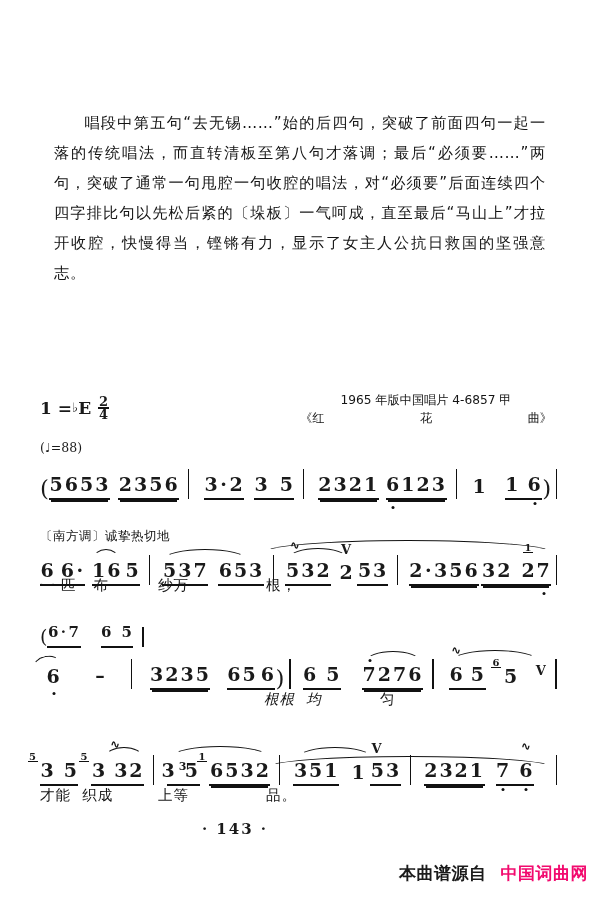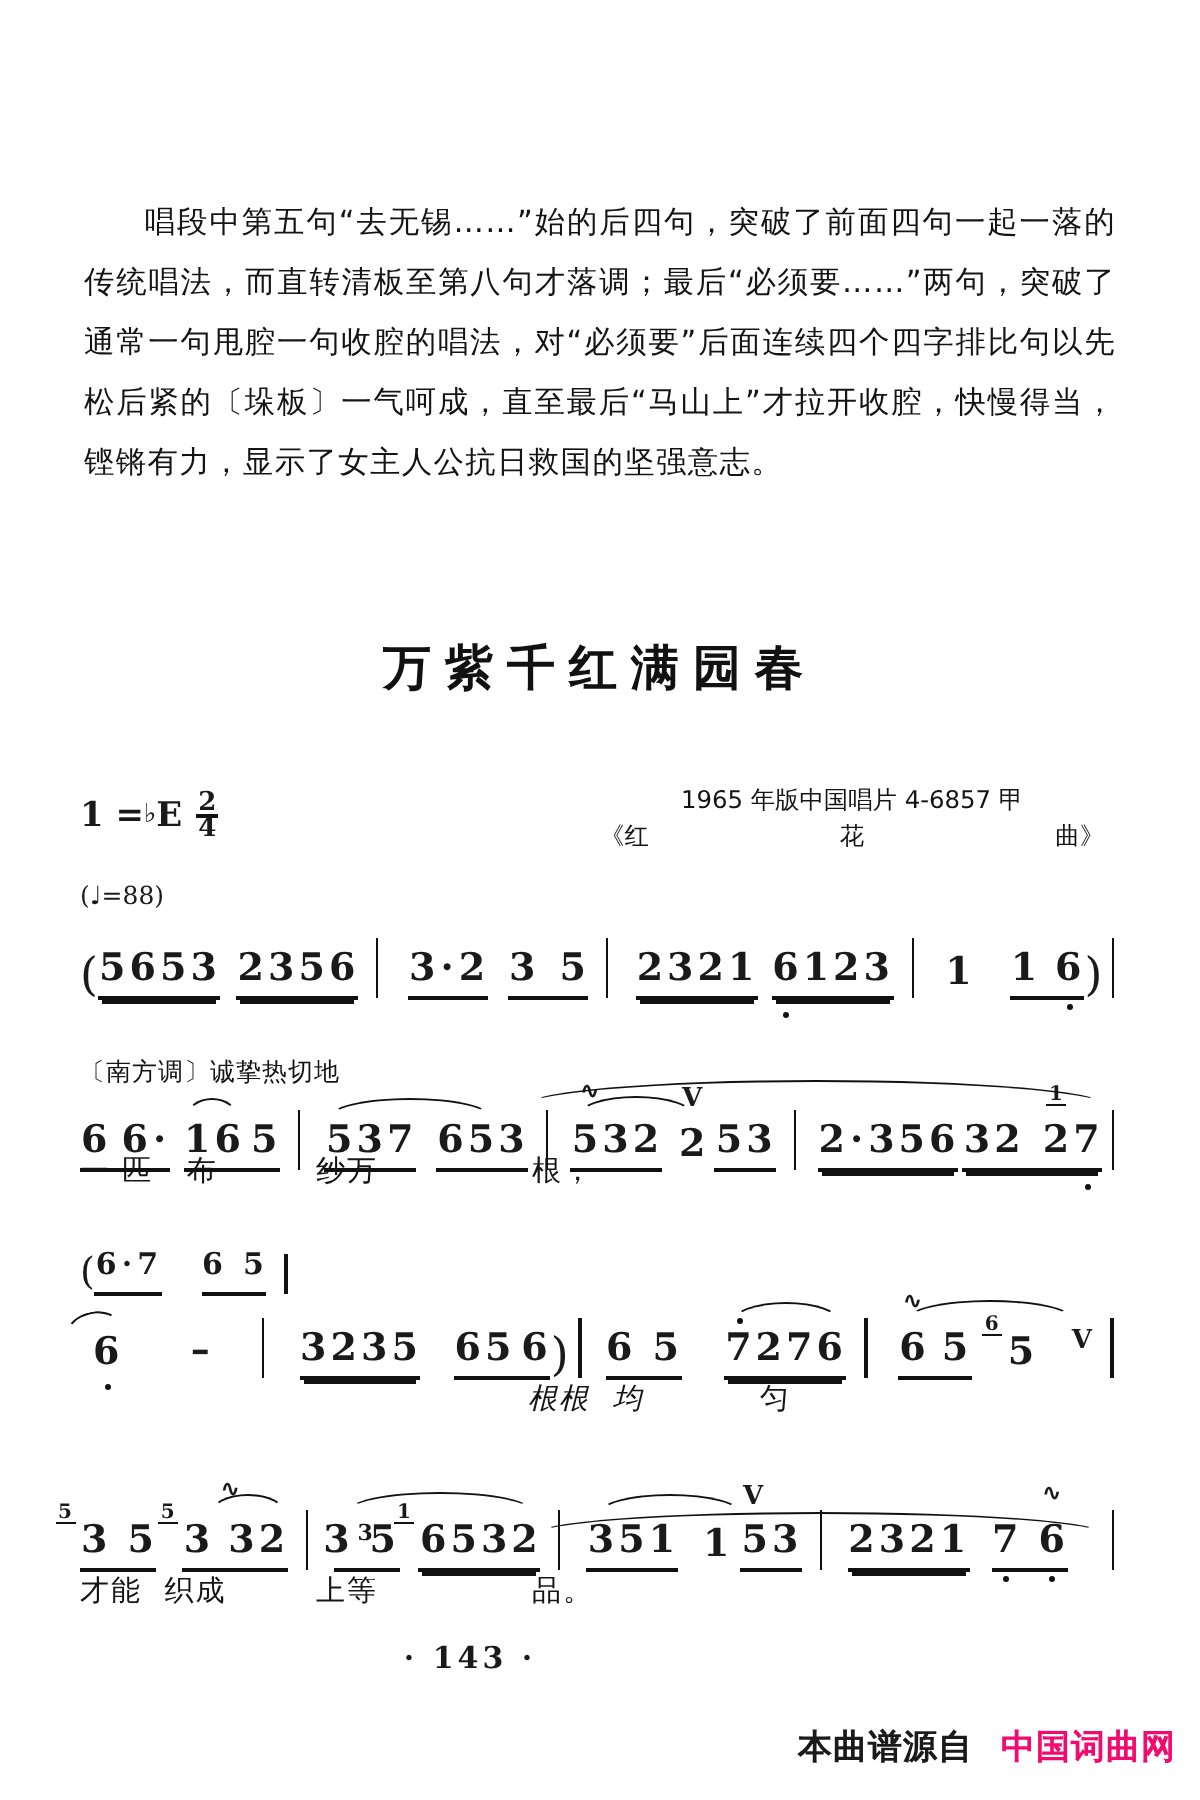--- a/index.html
+++ b/index.html
@@ -21,21 +21,21 @@
     position: absolute;
     left: 42px;
     top: 96px;
     width: 516px;
     font-size: 15.2px;
     line-height: 30px;
     letter-spacing: 0.7px;
     text-align: justify;
     color: #141414;
   }
-  .prose p { margin: 0; text-indent: 2em; }
+  .prose p { margin: 12px; text-indent: 2em; }
 
   
   .title-wrap {
     position: absolute;
     left: 0; top: 318px;
     width: 600px;
     text-align: center;
   }
   .song-title {
     font-size: 24px;
@@ -254,21 +254,20 @@
   }
 </style>
 </head>
 <body>
 
 <div class="prose">
   <p>唱段中第五句“去无锡……”始的后四句，突破了前面四句一起一落的传统唱法，而直转清板至第八句才落调；最后“必须要……”两句，突破了通常一句甩腔一句收腔的唱法，对“必须要”后面连续四个四字排比句以先松后紧的〔垛板〕一气呵成，直至最后“马山上”才拉开收腔，快慢得当，铿锵有力，显示了女主人公抗日救国的坚强意志。</p>
 </div>
 
 <div class="title-wrap">
-  <div class="song-title">万紫千红满园春</div>
 </div>
 
 <div class="credits">
   <div class="credit-row center">
     <span>1965 年版中国唱片 4-6857 甲</span>
   </div>
   <div class="credit-row spread">
     <span>《红</span>
     <span>花</span>
     <span>曲》</span>

